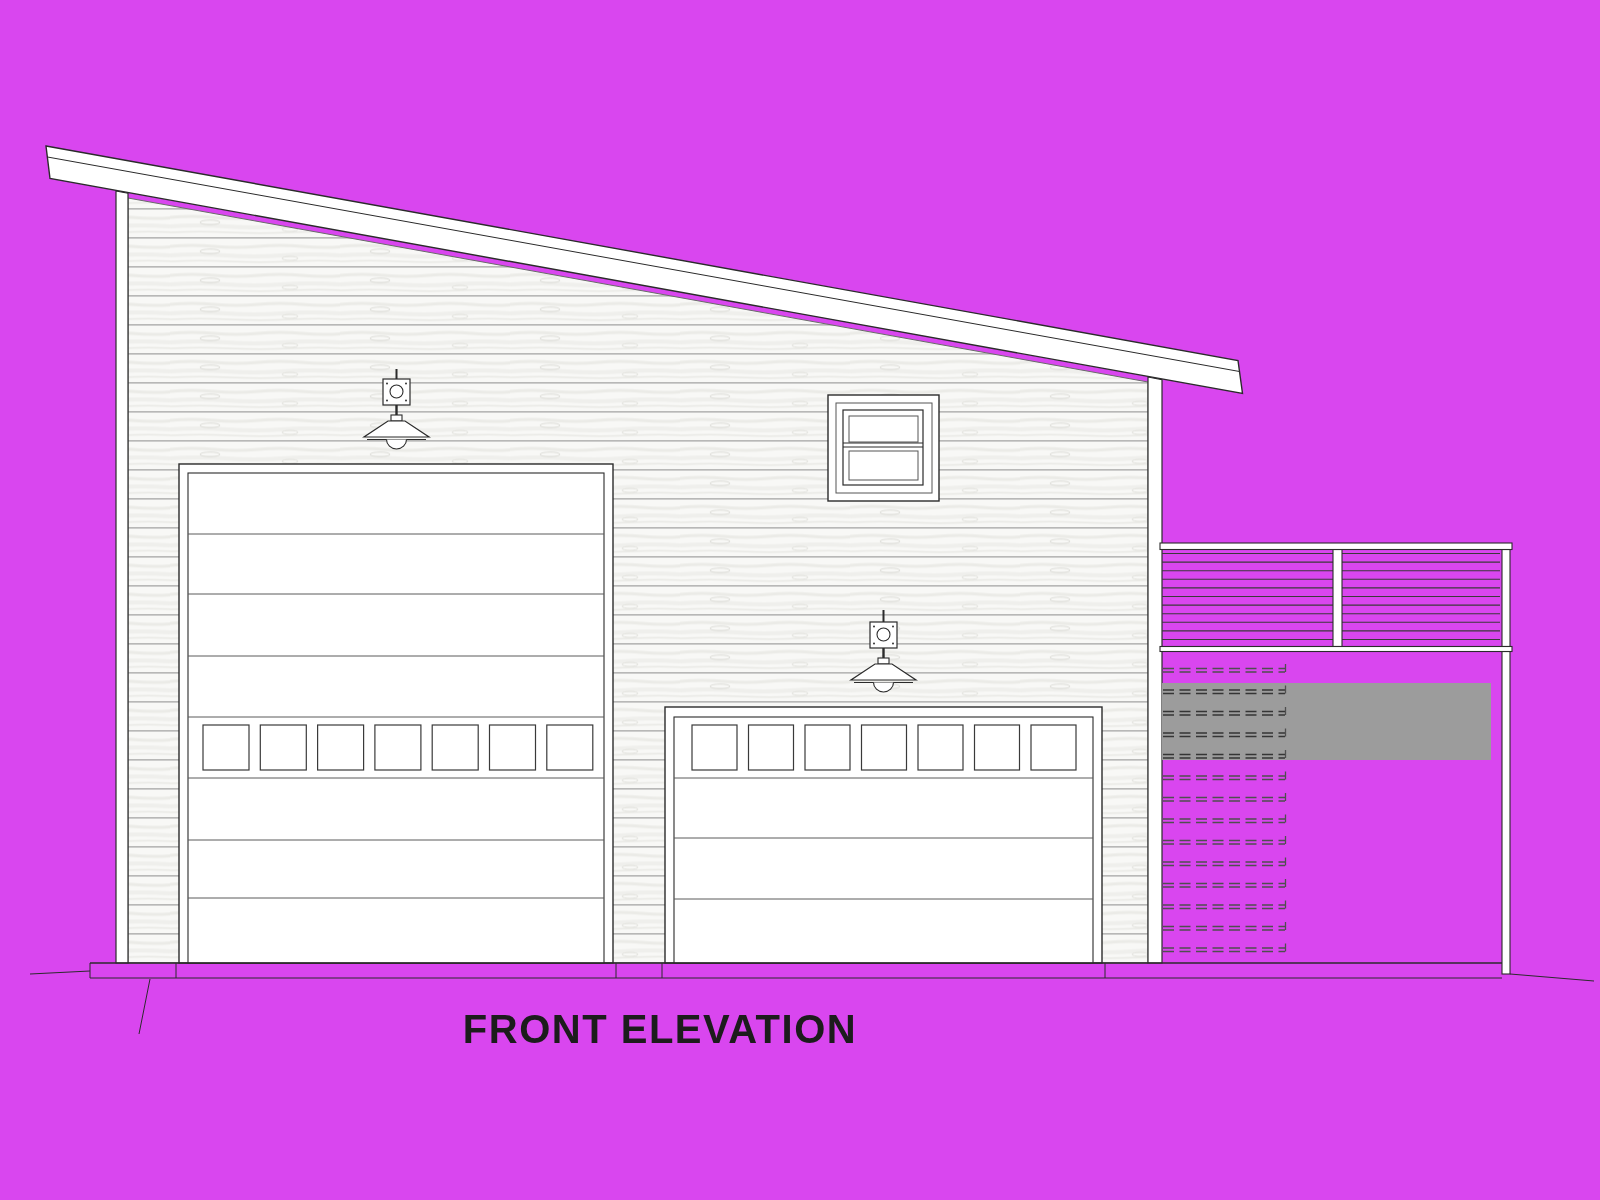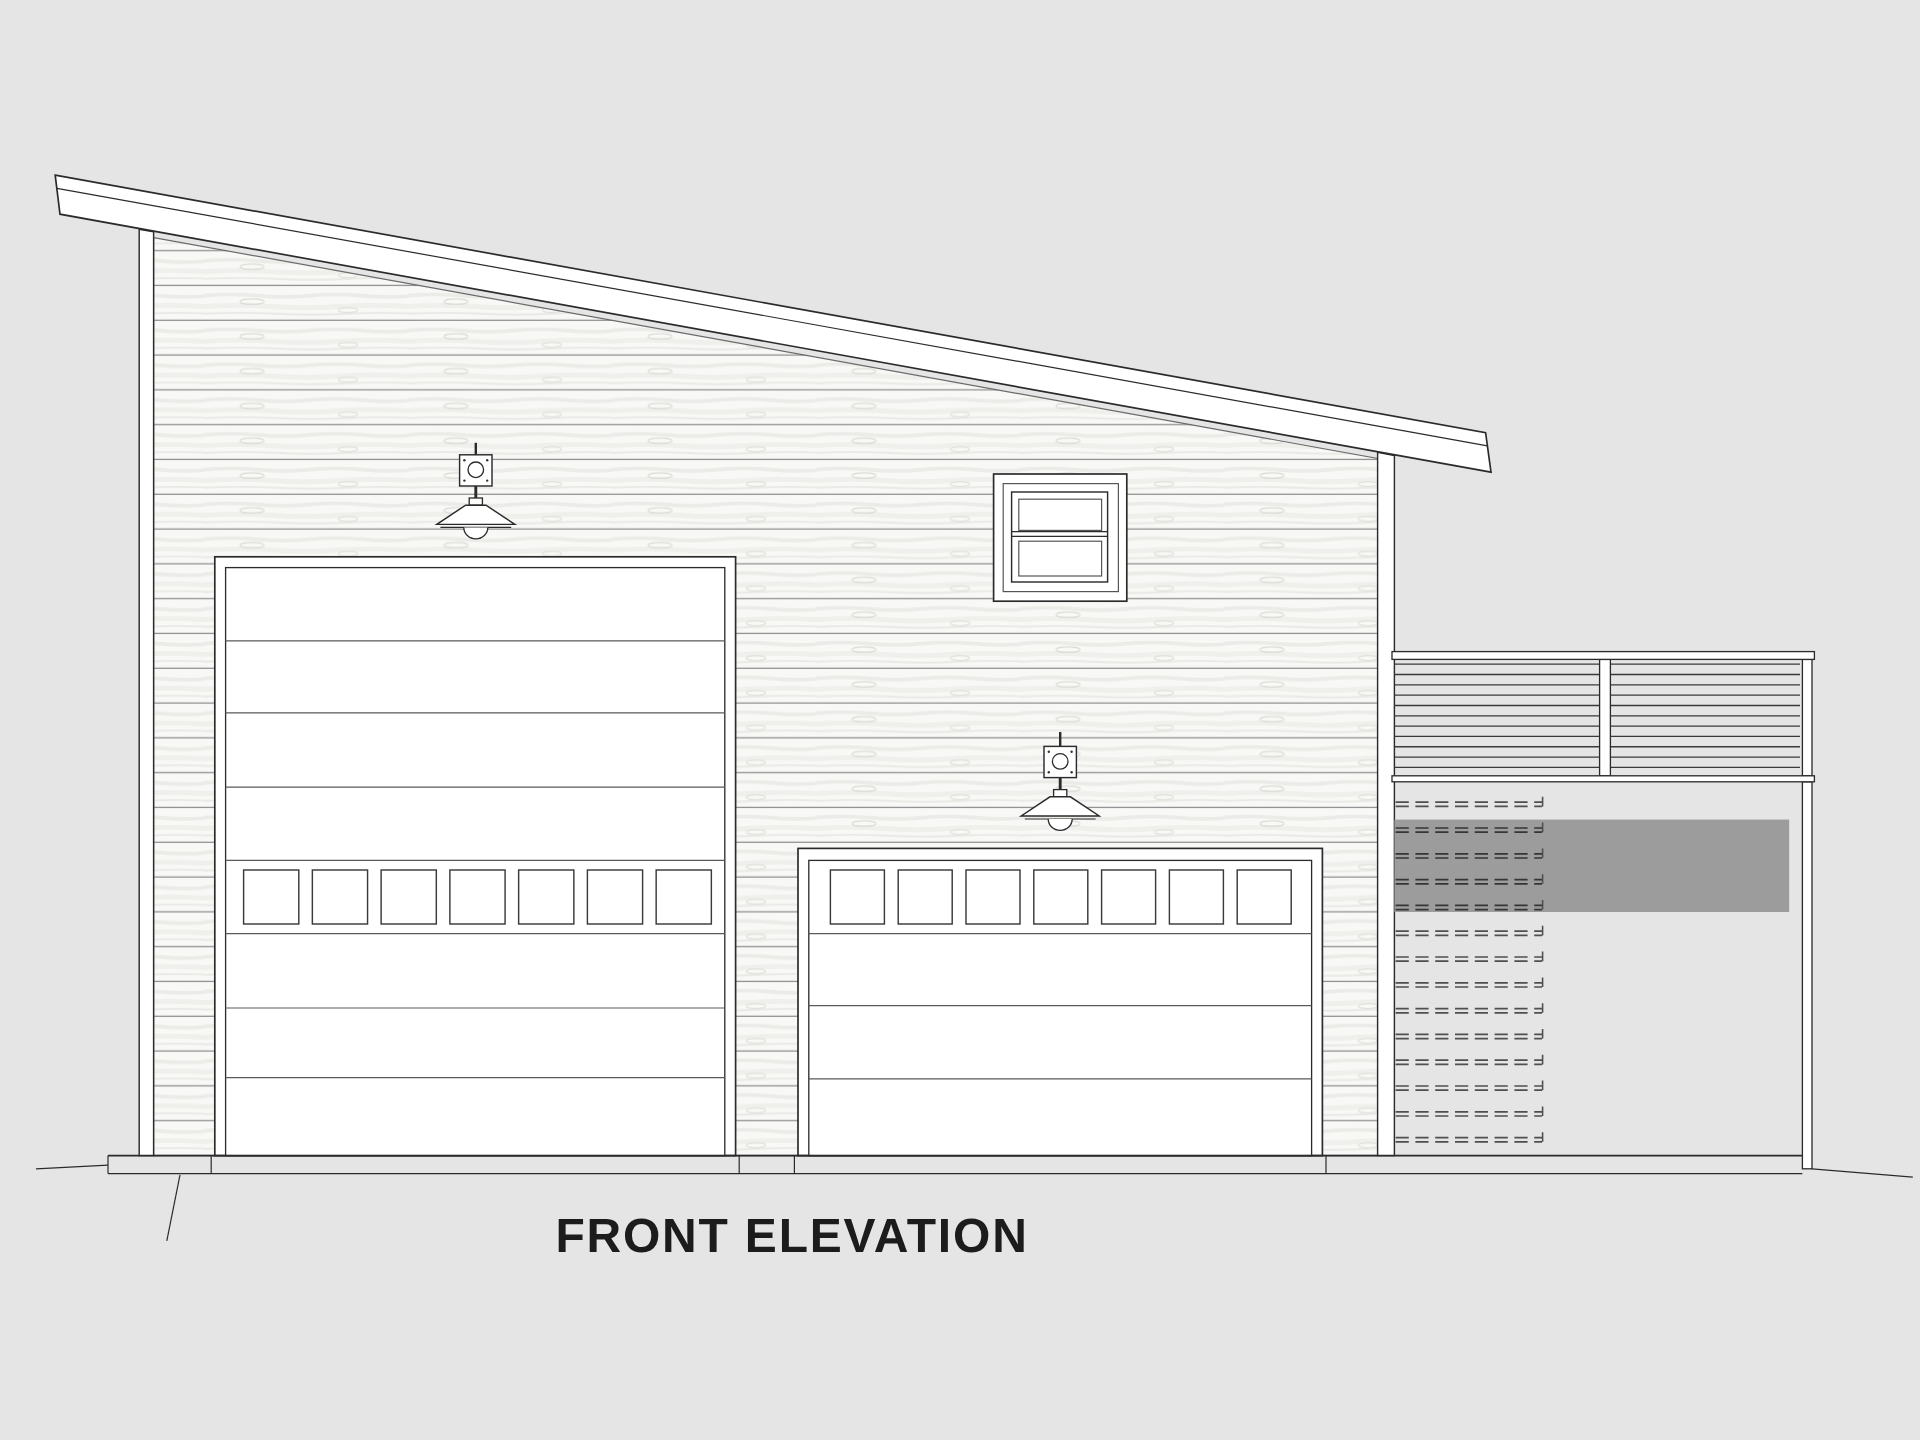--- a/index.html
+++ b/index.html
@@ -1,16 +1,16 @@
 <!DOCTYPE html>
 <html><head>
 <meta charset="utf-8">
 <style>
   html,body{margin:0;padding:0;background:#ffffff;}
-  #page{position:relative;width:1600px;height:1200px;background:#e5e5e5;overflow:hidden;
+  #page{position:relative;width:1600px;height:1200px;background:#d946ef;overflow:hidden;
         font-family:"Liberation Sans", sans-serif;}
   svg{display:block}
   text.title{font-family:"Liberation Sans", sans-serif;font-weight:700;letter-spacing:1.5px;fill:#1c1c1c;}
 </style>
 </head>
 <body>
 
 <div id="page">
 <svg width="1600" height="1200" viewBox="0 0 1600 1200">
   <defs>

